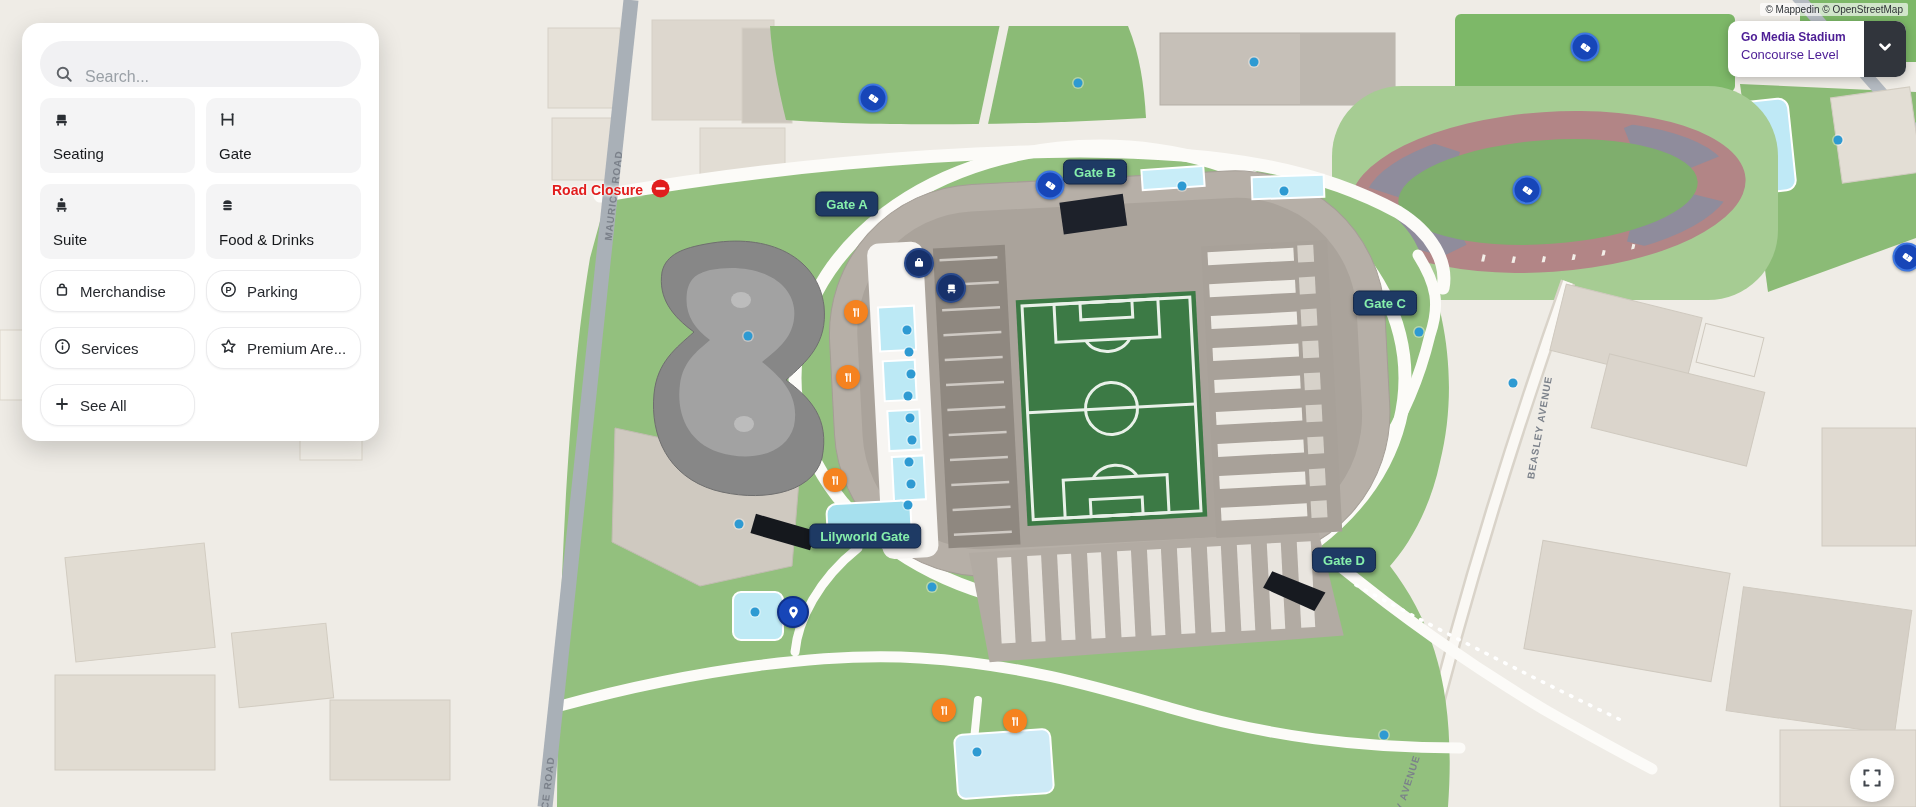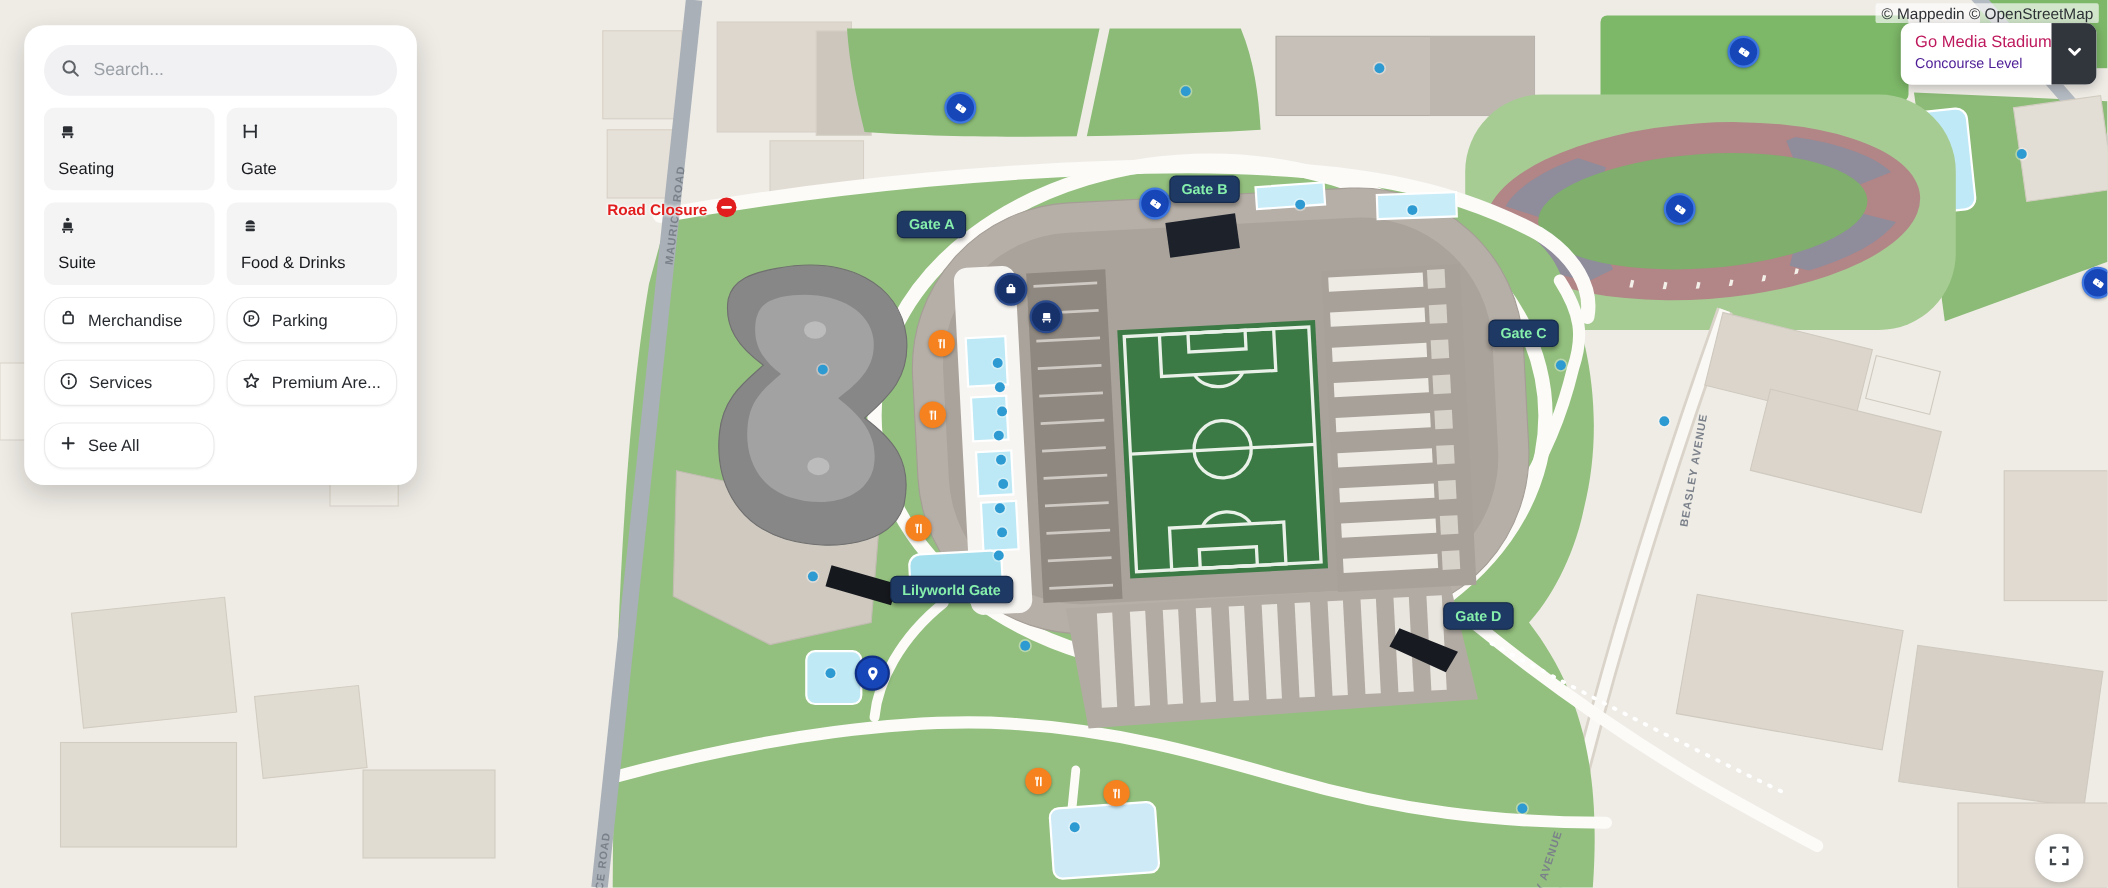--- a/index.html
+++ b/index.html
@@ -22,42 +22,42 @@
   .gate-label{position:absolute;transform:translate(-50%,-50%);background:#1e3a64;color:#86efac;
        font-size:13px;font-weight:bold;padding:4px 10px;border-radius:6px;border:1px solid #15294a;
        box-shadow:0 2px 4px rgba(0,0,0,.35);white-space:nowrap;cursor:pointer;}
   .road-closure{position:absolute;left:552px;top:179px;display:flex;align-items:center;gap:8px;
        color:#e11d1d;font-weight:bold;font-size:14px;
        text-shadow:0 0 3px #fff,0 0 3px #fff,0 0 4px #fff;}
 
   
   .panel{position:absolute;left:22px;top:23px;width:357px;height:418px;background:#fff;
          border-radius:18px;box-shadow:0 8px 24px rgba(0,0,0,.18);padding:18px;box-sizing:border-box;}
-  .searchbar{height:46px;background:#f1f1f3;border-radius:23px;display:flex;align-items:center;
+  .searchbar{height:46px;background:#f1f1f3;border-radius:23px;display:flex;align-items:flex-end;
          padding:0 15px;gap:10px;margin-bottom:11px;color:#5f6368;}
   .searchbar input{border:0;background:transparent;outline:none;font-size:16px;color:#202124;
          width:100%;font-family:inherit;}
   .searchbar input::placeholder{color:#9aa0a6;}
   .tiles{display:grid;grid-template-columns:1fr 1fr;gap:11px;margin-bottom:11px;}
   .tile{background:#f4f4f5;border-radius:10px;height:75px;padding:13px 13px 11px;box-sizing:border-box;
         display:flex;flex-direction:column;justify-content:space-between;cursor:pointer;color:#2a2e33;}
   .tile .tlabel{font-size:15px;color:#17191c;}
   .pills{display:grid;grid-template-columns:1fr 1fr;gap:15px 11px;}
   .pill{background:#fff;border:1px solid #ebebed;border-radius:18px;height:40px;display:flex;
         align-items:center;gap:10px;padding:0 13px;box-shadow:0 1px 2px rgba(0,0,0,.05);
         font-size:15px;color:#26292e;cursor:pointer;white-space:nowrap;overflow:hidden;}
   .pill svg{flex:none;color:#2a2e33;}
 
   
-  .attribution{position:absolute;top:3px;right:8px;font-size:14px;color:#2d3135;
+  .attribution{position:absolute;top:3px;right:8px;font-size:10px;color:#2d3135;
         background:rgba(255,255,255,.65);padding:1px 5px;border-radius:2px;}
   .venue-card{position:absolute;right:10px;top:21px;width:178px;height:56px;background:#fff;
         border-radius:10px;box-shadow:0 2px 10px rgba(0,0,0,.25);display:flex;overflow:hidden;}
   .venue-text{flex:1;padding:9px 0 0 13px;}
-  .venue-name{font-size:15px;font-weight:normal;color:#be185d;white-space:nowrap;}
+  .venue-name{font-size:12px;font-weight:bold;color:#4c1d95;white-space:nowrap;}
   .venue-level{font-size:13px;color:#4c1d95;margin-top:3px;}
   .venue-toggle{width:42px;background:#31353c;display:flex;align-items:center;justify-content:center;cursor:pointer;}
 
   
   .fullscreen-btn{position:absolute;left:1850px;top:758px;width:44px;height:44px;border-radius:50%;
         background:#fff;box-shadow:0 2px 8px rgba(0,0,0,.22);display:flex;align-items:center;
         justify-content:center;cursor:pointer;color:#41464d;}
 
   .street-label{fill:#7b818a;font-size:10px;font-weight:bold;letter-spacing:1px;text-anchor:middle;
         font-family:"Liberation Sans",sans-serif;}

